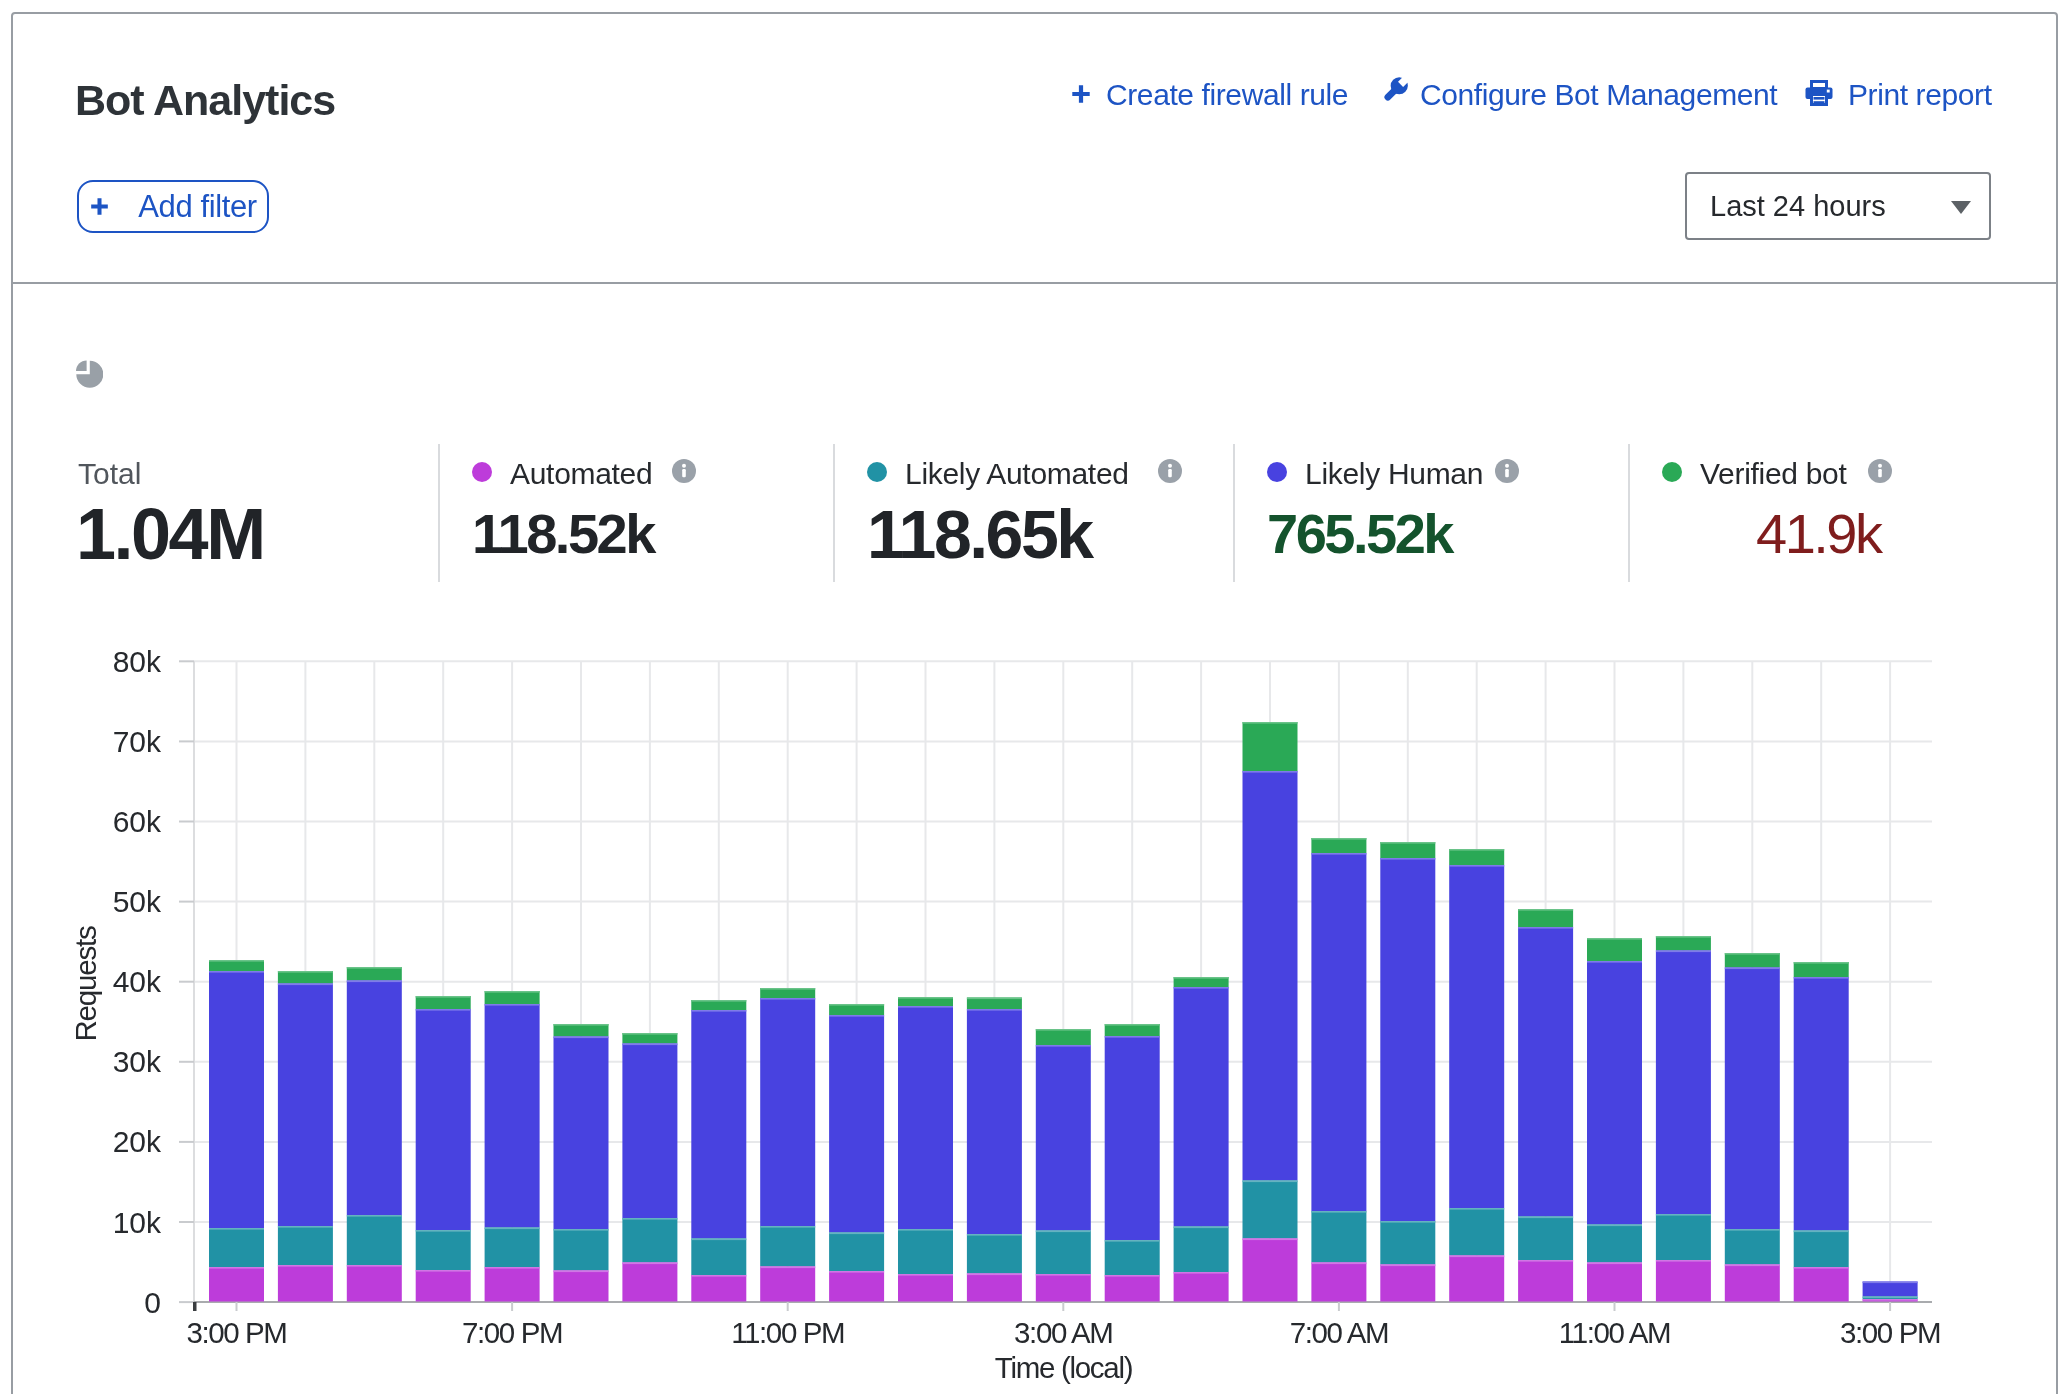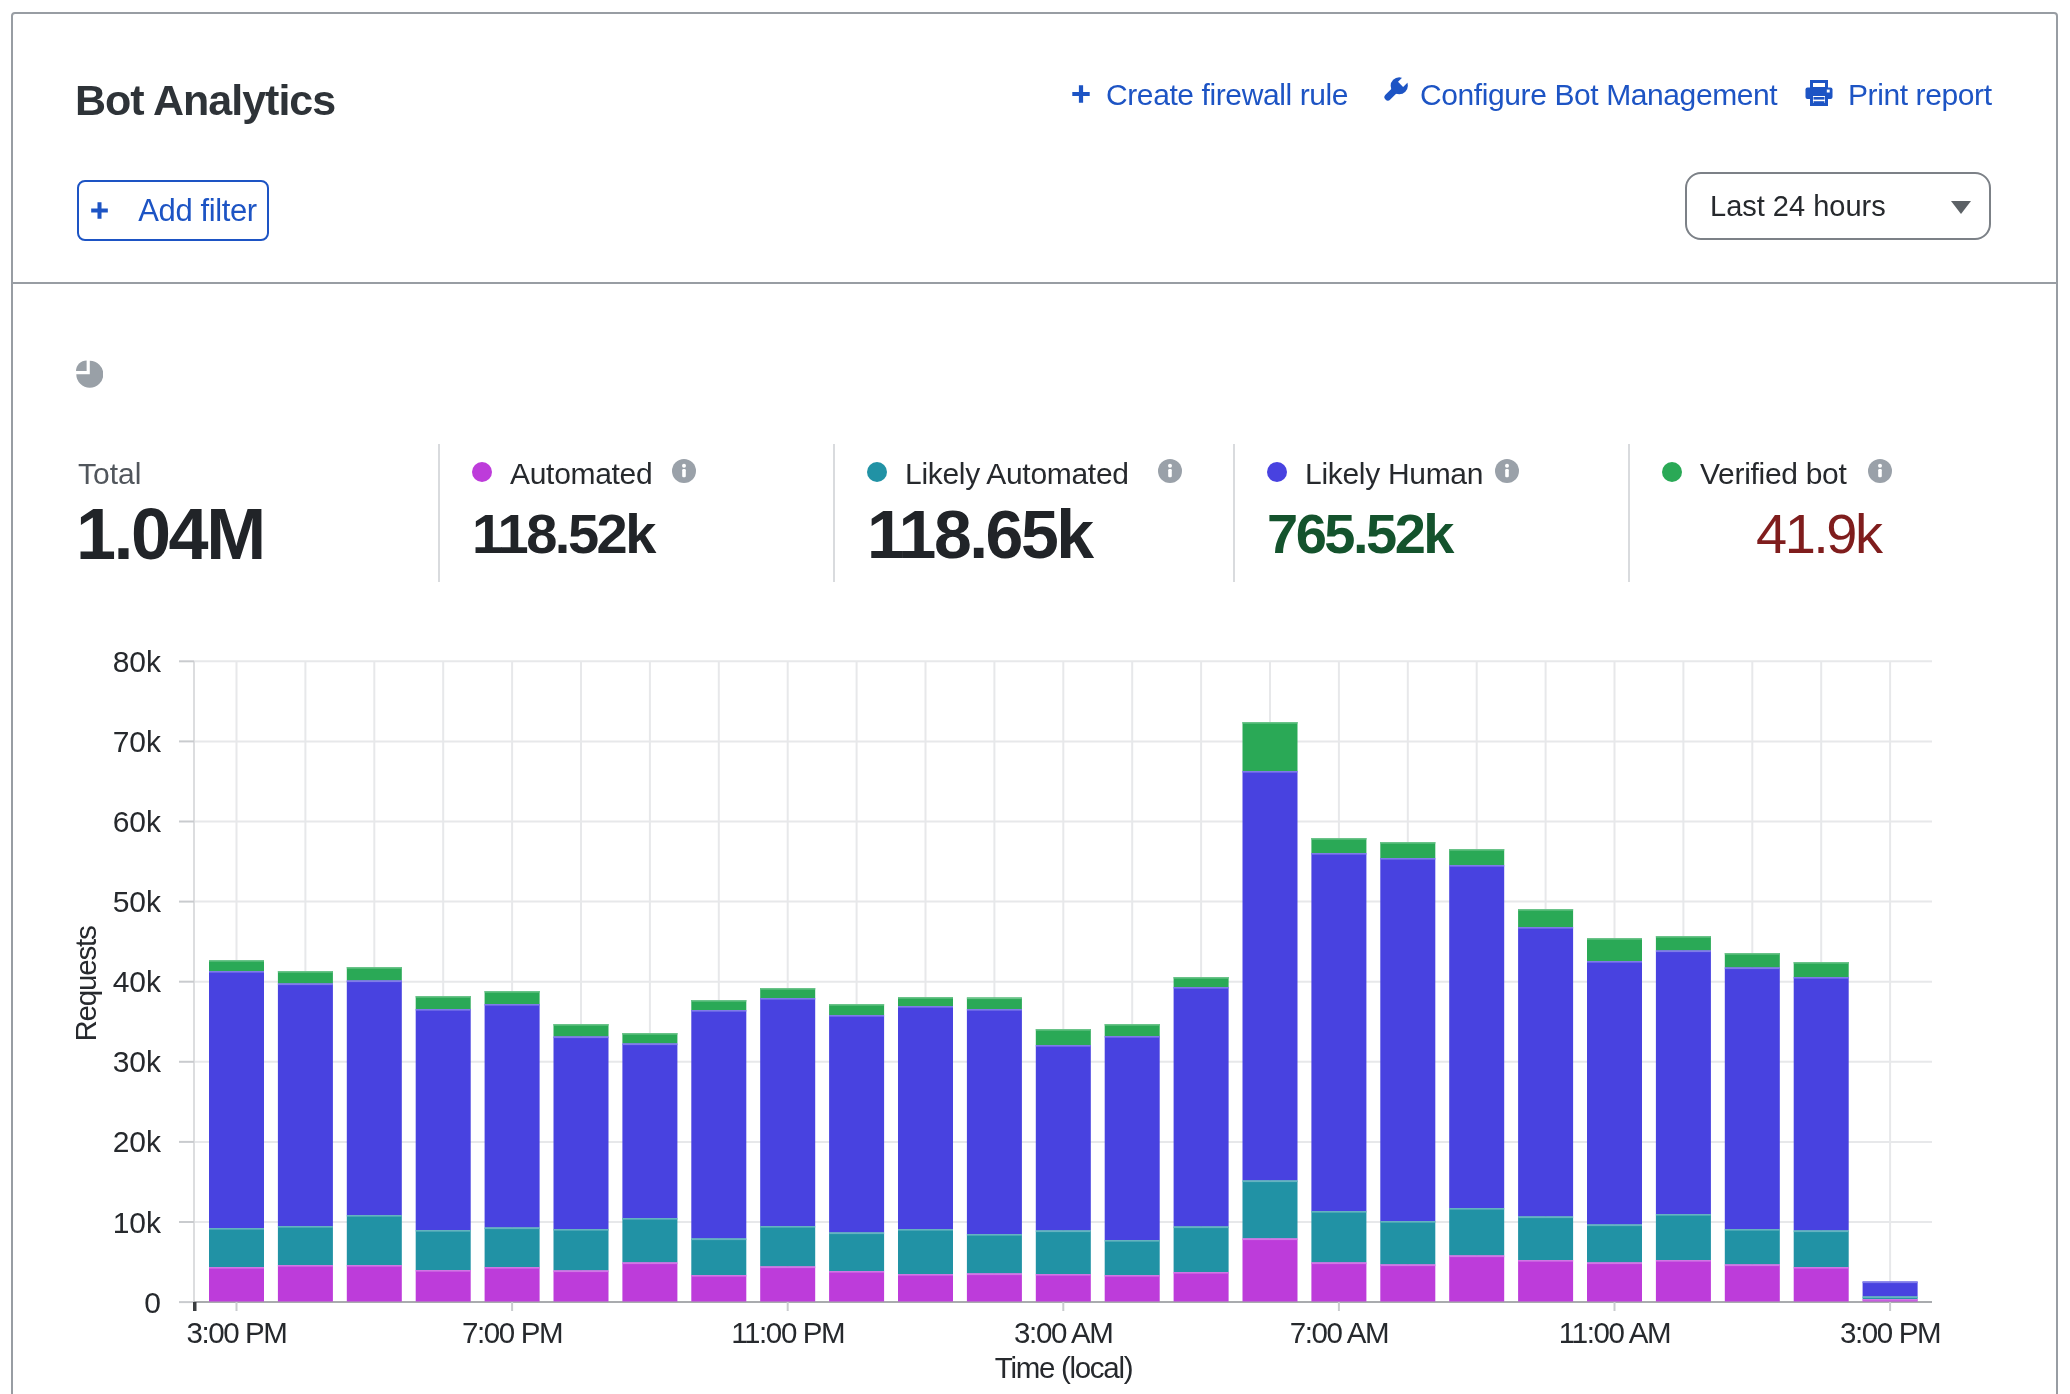--- a/index.html
+++ b/index.html
@@ -34,30 +34,30 @@
 <rect x="6.5" y="1.5" width="15" height="7" fill="#ffffff" stroke="#1d54c4" stroke-width="3"></rect>
 <rect x="0.5" y="7.5" width="27" height="11.5" rx="2" fill="#1d54c4"></rect>
 <rect x="21.8" y="9.6" width="2.9" height="2.9" fill="#ffffff"></rect>
 <rect x="6.5" y="14.5" width="15" height="10" fill="#ffffff" stroke="#1d54c4" stroke-width="3"></rect>
 <rect x="8.5" y="17" width="11" height="2.6" fill="#1d54c4"></rect>
 <rect x="8.5" y="21.2" width="11" height="2.6" fill="#1d54c4"></rect>
 </svg>
   </div>
 <div id="l3" class="abs" style="left:1848px;top:80px;color:#1d54c4;font-size:30px;line-height:30px;letter-spacing:-0.4px">Print report</div>
 
-<div class="abs" style="left:77px;top:180px;width:192px;height:61px;border:2.5px solid #1d54c4;border-radius:8px;display:flex;align-items:center;justify-content:center;gap:28px;color:#1d54c4;font-size:31px">
+<div class="abs" style="left:77px;top:180px;width:192px;height:53px;border:2.5px solid #1d54c4;border-radius:16px;display:flex;align-items:center;justify-content:center;gap:28px;color:#1d54c4;font-size:31px">
   <span style="display:inline-flex">
       <svg width="21" height="21" viewBox="0 0 24 24">
         <path d="M12 2.5 V21.5 M2.5 12 H21.5" stroke="#1d54c4" stroke-width="4.6"></path>
       </svg>
     </span>
     <span id="bt" style="letter-spacing:-0.4px">Add filter</span>
 </div>
 
-<div class="abs" style="left:1685px;top:172px;width:306px;height:68px;border:2px solid #7c8187;border-radius:16px">
+<div class="abs" style="left:1685px;top:172px;width:306px;height:68px;border:2px solid #7c8187;border-radius:4px">
   <span id="sel" style="position:absolute;left:23px;top:18px;font-size:29px;line-height:29px;color:#26292d">Last 24 hours</span>
   <span style="position:absolute;right:18px;top:27px;width:0;height:0;border-left:10px solid transparent;border-right:10px solid transparent;border-top:13px solid #5c6166"></span>
 </div>
 
 <div class="abs" style="left:75px;top:360px;display:flex;align-items:center;gap:15px">
   <svg width="28" height="28" viewBox="0 0 28 28">
 <path d="M14.8 14.2 L14.8 0.7 A13.5 13.5 0 1 1 1.3 14.2 Z" fill="#99a0a7"></path>
 <path d="M11.6 11 L11.6 0.4 A10.6 10.6 0 0 0 1 11 Z" fill="#99a0a7"></path>
 </svg>
 </div>

